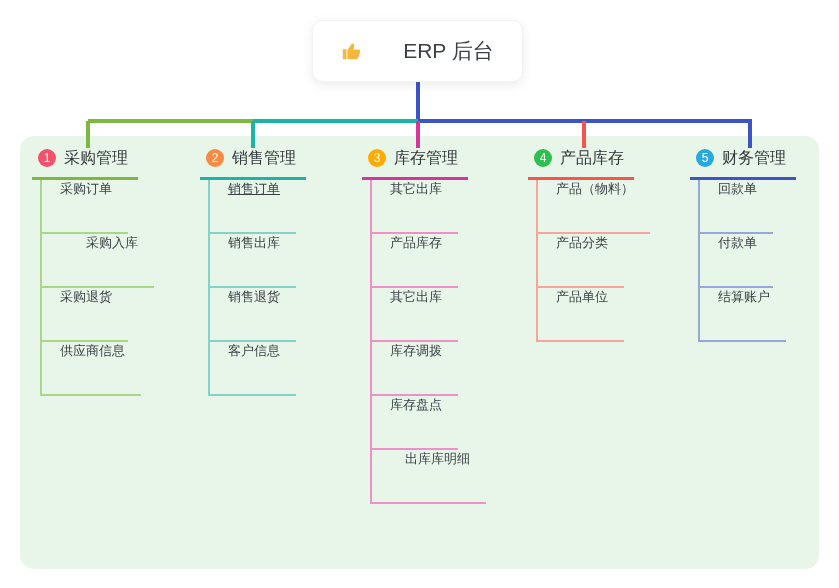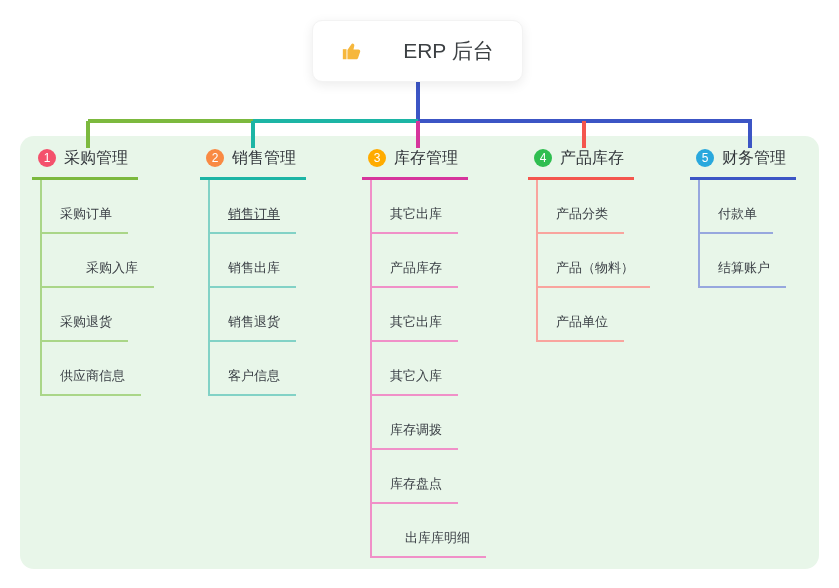--- a/index.html
+++ b/index.html
@@ -27,21 +27,21 @@
     padding:0 10px 9px 6px; border-bottom:3px solid;
     font-size:16px; color:#33373c; width:max-content; line-height:20px;
   }
   .badge {
     width:18px; height:18px; border-radius:50%; color:#fff;
     font-size:12px; line-height:18px; text-align:center; flex:0 0 18px;
   }
   .children { margin-left:8px; }
   .child {
     border-left:2px solid; border-bottom:2px solid;
-    height:54px; display:flex; align-items:flex-end;
+    height:54px; display:flex; 
     padding:0 16px 9px 18px; width:max-content; min-width:70px;
     font-size:13px; color:#3a3f45;
   }
 </style>
 </head>
 <body style="background: rgb(255, 255, 255);">
 
 <div class="panel" style="background: rgb(232, 246, 233);"></div>
 
 <div id="connectors">
@@ -116,57 +116,57 @@
         <div class="child" style="border-color: rgb(240, 144, 200);">
           <span>其它出库</span>
         </div>
         <div class="child" style="border-color: rgb(240, 144, 200);">
           <span>产品库存</span>
         </div>
         <div class="child" style="border-color: rgb(240, 144, 200);">
           <span>其它出库</span>
         </div>
         <div class="child" style="border-color: rgb(240, 144, 200);">
-          <span>其它入库</span>
-        </div>
-        <div class="child" style="border-color: rgb(240, 144, 200);">
           <span>库存调拨</span>
         </div>
         <div class="child" style="border-color: rgb(240, 144, 200);">
           <span>库存盘点</span>
         </div>
         <div class="child" style="border-color: rgb(240, 144, 200); padding-left: 33px;">
           <span>出库库明细</span>
         </div>
       </div>
     </div>
     <div class="branch" style="left: 528px;">
       <div class="branch-title" style="border-bottom-color: rgb(244, 86, 78);">
         <span class="badge" style="background: rgb(47, 190, 80);">4</span>
         <span>产品库存</span>
       </div>
       <div class="children">
         <div class="child" style="border-color: rgb(249, 164, 158);">
-          <span>产品分类</span>
+          <span>产品（物料）</span>
         </div>
         <div class="child" style="border-color: rgb(249, 164, 158);">
-          <span>产品（物料）</span>
+          <span>产品分类</span>
         </div>
         <div class="child" style="border-color: rgb(249, 164, 158);">
           <span>产品单位</span>
         </div>
       </div>
     </div>
     <div class="branch" style="left: 690px;">
       <div class="branch-title" style="border-bottom-color: rgb(60, 85, 197);">
         <span class="badge" style="background: rgb(41, 168, 221);">5</span>
         <span>财务管理</span>
       </div>
       <div class="children">
         <div class="child" style="border-color: rgb(151, 167, 222);">
+          <span>回款单</span>
+        </div>
+        <div class="child" style="border-color: rgb(151, 167, 222);">
           <span>付款单</span>
         </div>
         <div class="child" style="border-color: rgb(151, 167, 222);">
           <span>结算账户</span>
         </div>
       </div>
     </div>
   </div>
 
 </body></html>

